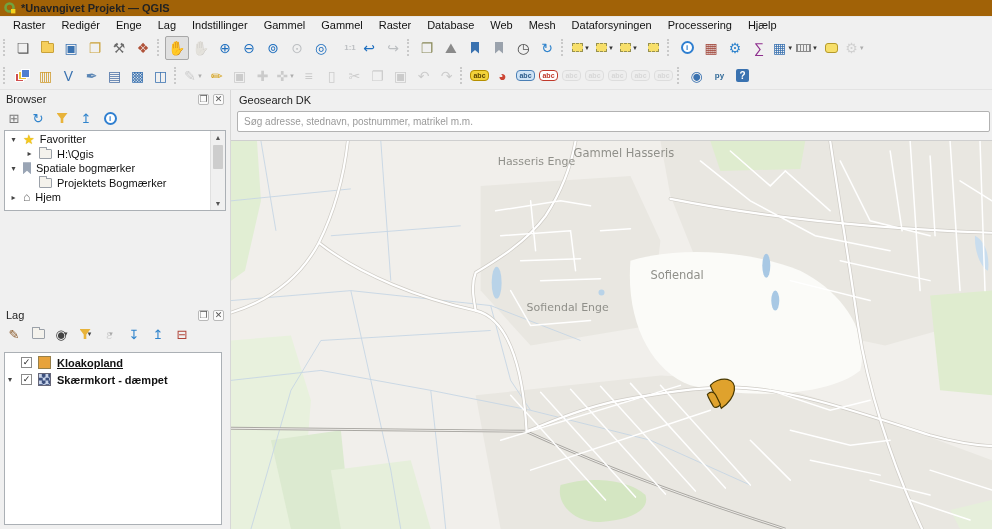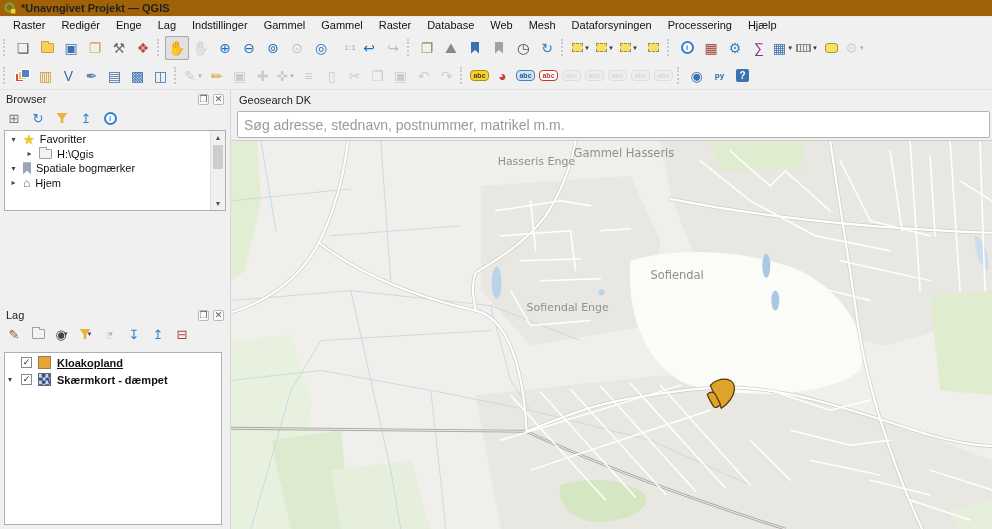--- a/index.html
+++ b/index.html
@@ -75,21 +75,21 @@
   .layer-item { display:flex; align-items:center; height:17px; gap:6px; padding-top:2px; }
   .layer-item .exp { width:10px; font-size:8px; color:#444; text-align:center; flex:0 0 auto; }
   .cbx { width:11px; height:11px; border:1px solid #8a8a8a; background:#fff; display:flex; align-items:center; justify-content:center; font-size:9px; color:#222; line-height:1; flex:0 0 auto; }
   .layer-item .lbl { font-weight:bold; color:#111; }
   .layer-item.selected .lbl { text-decoration:underline; }
 
   
   .right-col { position:absolute; top:90px; left:231px; right:0; bottom:0; background:#f0f0f0; }
   .geo-head { padding:4px 8px 2px 8px; }
   .geo-input-wrap { padding:3px 2px 4px 6px; }
-  .geo-input { width:100%; height:27px; border:1px solid #b2b2b2; border-radius:2px; background:#fff; font-family:inherit; font-size:14px; padding:2px 6px; color:#222; }
+  .geo-input { width:100%; height:21px; border:1px solid #b2b2b2; border-radius:2px; background:#fff; font-family:inherit; font-size:10px; padding:2px 6px; color:#222; }
   .geo-input::placeholder { color:#9a9a9a; }
   .map-wrap { position:absolute; top:50px; left:0; right:0; bottom:0; border-top:1px solid #cfcfcf; background:#f1efeb; }
   .map-wrap svg { display:block; width:100%; height:100%; }
 </style>
 </head>
 <body>
 
 <div class="titlebar">
   <svg width="12" height="12" viewBox="0 0 12 12">
     <circle cx="5.5" cy="5.5" r="4" fill="none" stroke="#71a33f" stroke-width="2.6"></circle>
@@ -390,20 +390,25 @@
           </div>
           <div class="tree-item" style="padding-left: 20px;">
             <span class="exp">▸</span>
             <span class="icn-folder grey"></span>
             <span class="lbl">H:\Qgis</span>
           </div>
           <div class="tree-item" style="padding-left: 4px;">
             <span class="exp">▾</span>
             <span class="icn-bm" style="background: rgb(154, 165, 181);"></span>
             <span class="lbl">Spatiale bogmærker</span>
+          </div>
+          <div class="tree-item" style="padding-left: 20px;">
+            <span class="exp"></span>
+            <span class="icn-folder grey"></span>
+            <span class="lbl">Projektets Bogmærker</span>
           </div>
           <div class="tree-item" style="padding-left: 4px;">
             <span class="exp">▸</span>
             <span class="icn-home">⌂</span>
             <span class="lbl">Hjem</span>
           </div>
         </div>
       <div class="vscroll">
         <div class="arr">▲</div>
         <div class="thumb"></div>

